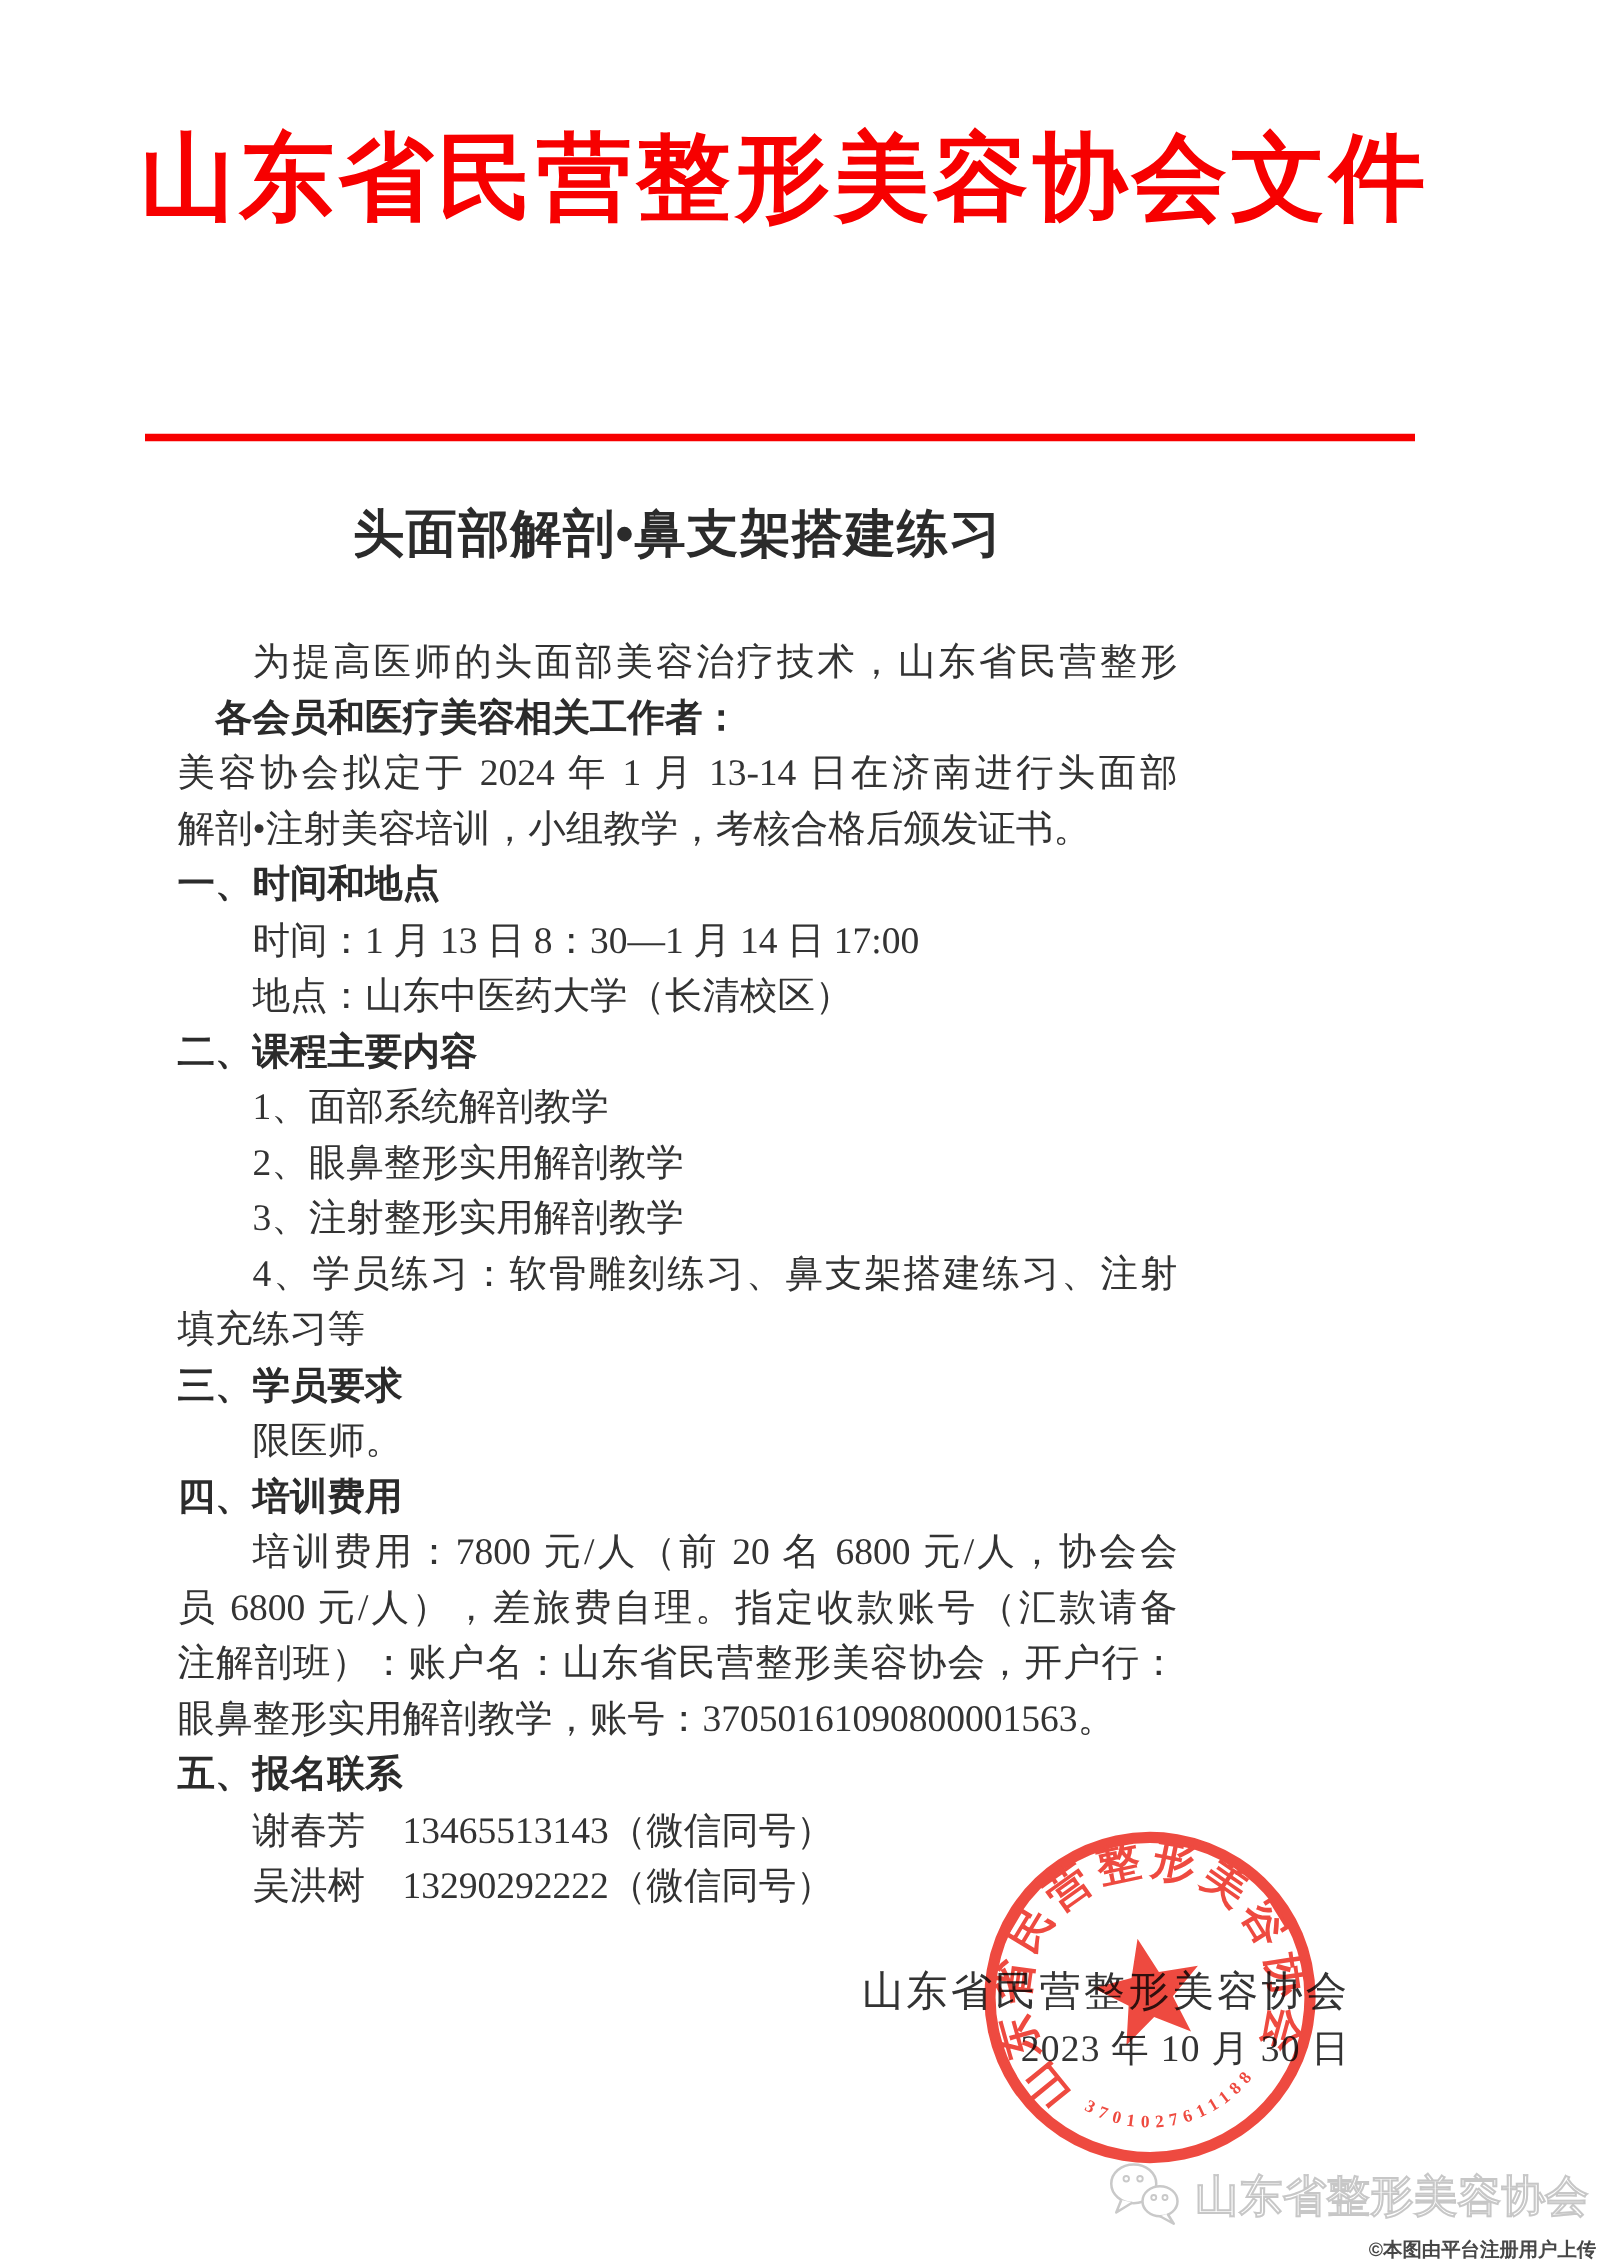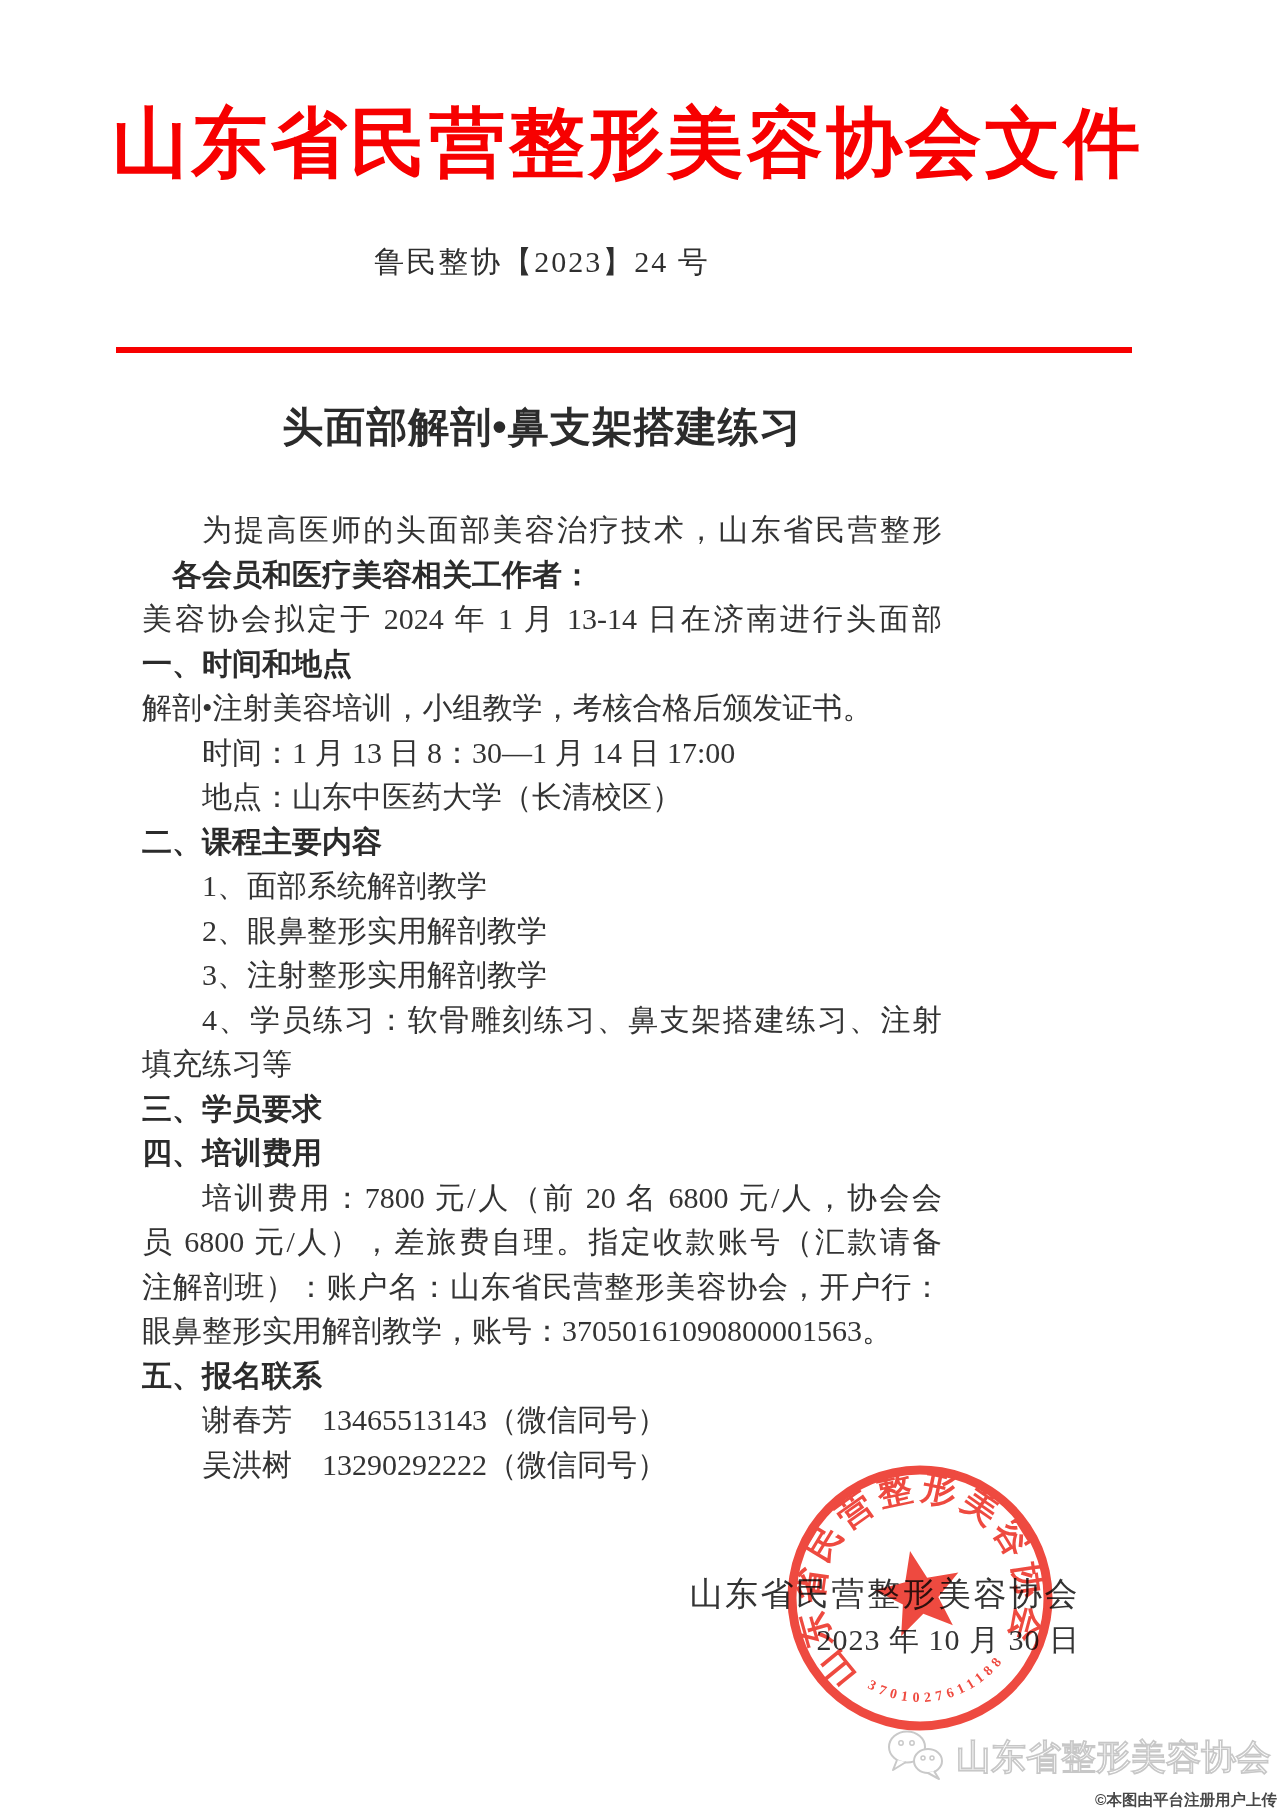--- a/index.html
+++ b/index.html
@@ -63,44 +63,44 @@
     text-shadow:-1px -1px 0 #ffffff,1px -1px 0 #ffffff,-1px 1px 0 #ffffff,1px 1px 0 #ffffff;
   }
 </style>
 </head>
 <body>
 
 <div id="page">
 
   <div class="org-title">山东省民营整形美容协会文件</div>
 
-  <div class="doc-number">鲁民整协【2023】24 号</div>
 
   <div class="red-rule"></div>
 
   <div class="doc-title">头面部解剖•鼻支架搭建练习</div>
 
   <div class="body-col">
     <div class="row ti2 jfull">为提高医师的头面部美容治疗技术，山东省民营整形</div>
     <div class="row ti1 bold-head">各会员和医疗美容相关工作者：</div>
     <div class="row jfull">美容协会拟定于 2024 年 1 月 13-14 日在济南进行头面部</div>
+    <div class="row">解剖•注射美容培训，小组教学，考核合格后颁发证书。</div>
+
     <div class="row bold-head">一、时间和地点</div>
-
-    <div class="row">解剖•注射美容培训，小组教学，考核合格后颁发证书。</div>
     <div class="row ti2">时间：1 月 13 日 8：30—1 月 14 日 17:00</div>
     <div class="row ti2">地点：山东中医药大学（长清校区）</div>
 
     <div class="row bold-head">二、课程主要内容</div>
     <div class="row ti2">1、面部系统解剖教学</div>
     <div class="row ti2">2、眼鼻整形实用解剖教学</div>
     <div class="row ti2">3、注射整形实用解剖教学</div>
     <div class="row ti2 jfull">4、学员练习：软骨雕刻练习、鼻支架搭建练习、注射</div>
     <div class="row">填充练习等</div>
 
     <div class="row bold-head">三、学员要求</div>
+    <div class="row ti2">限医师。</div>
 
     <div class="row bold-head">四、培训费用</div>
     <div class="row ti2 jfull">培训费用：7800 元/人（前 20 名 6800 元/人，协会会</div>
     <div class="row jfull">员 6800 元/人），差旅费自理。指定收款账号（汇款请备</div>
     <div class="row jfull">注解剖班）：账户名：山东省民营整形美容协会，开户行：</div>
     <div class="row">眼鼻整形实用解剖教学，账号：37050161090800001563。</div>
 
     <div class="row bold-head">五、报名联系</div>
     <div class="row ti2">谢春芳　13465513143（微信同号）</div>
     <div class="row ti2">吴洪树　13290292222（微信同号）</div>

